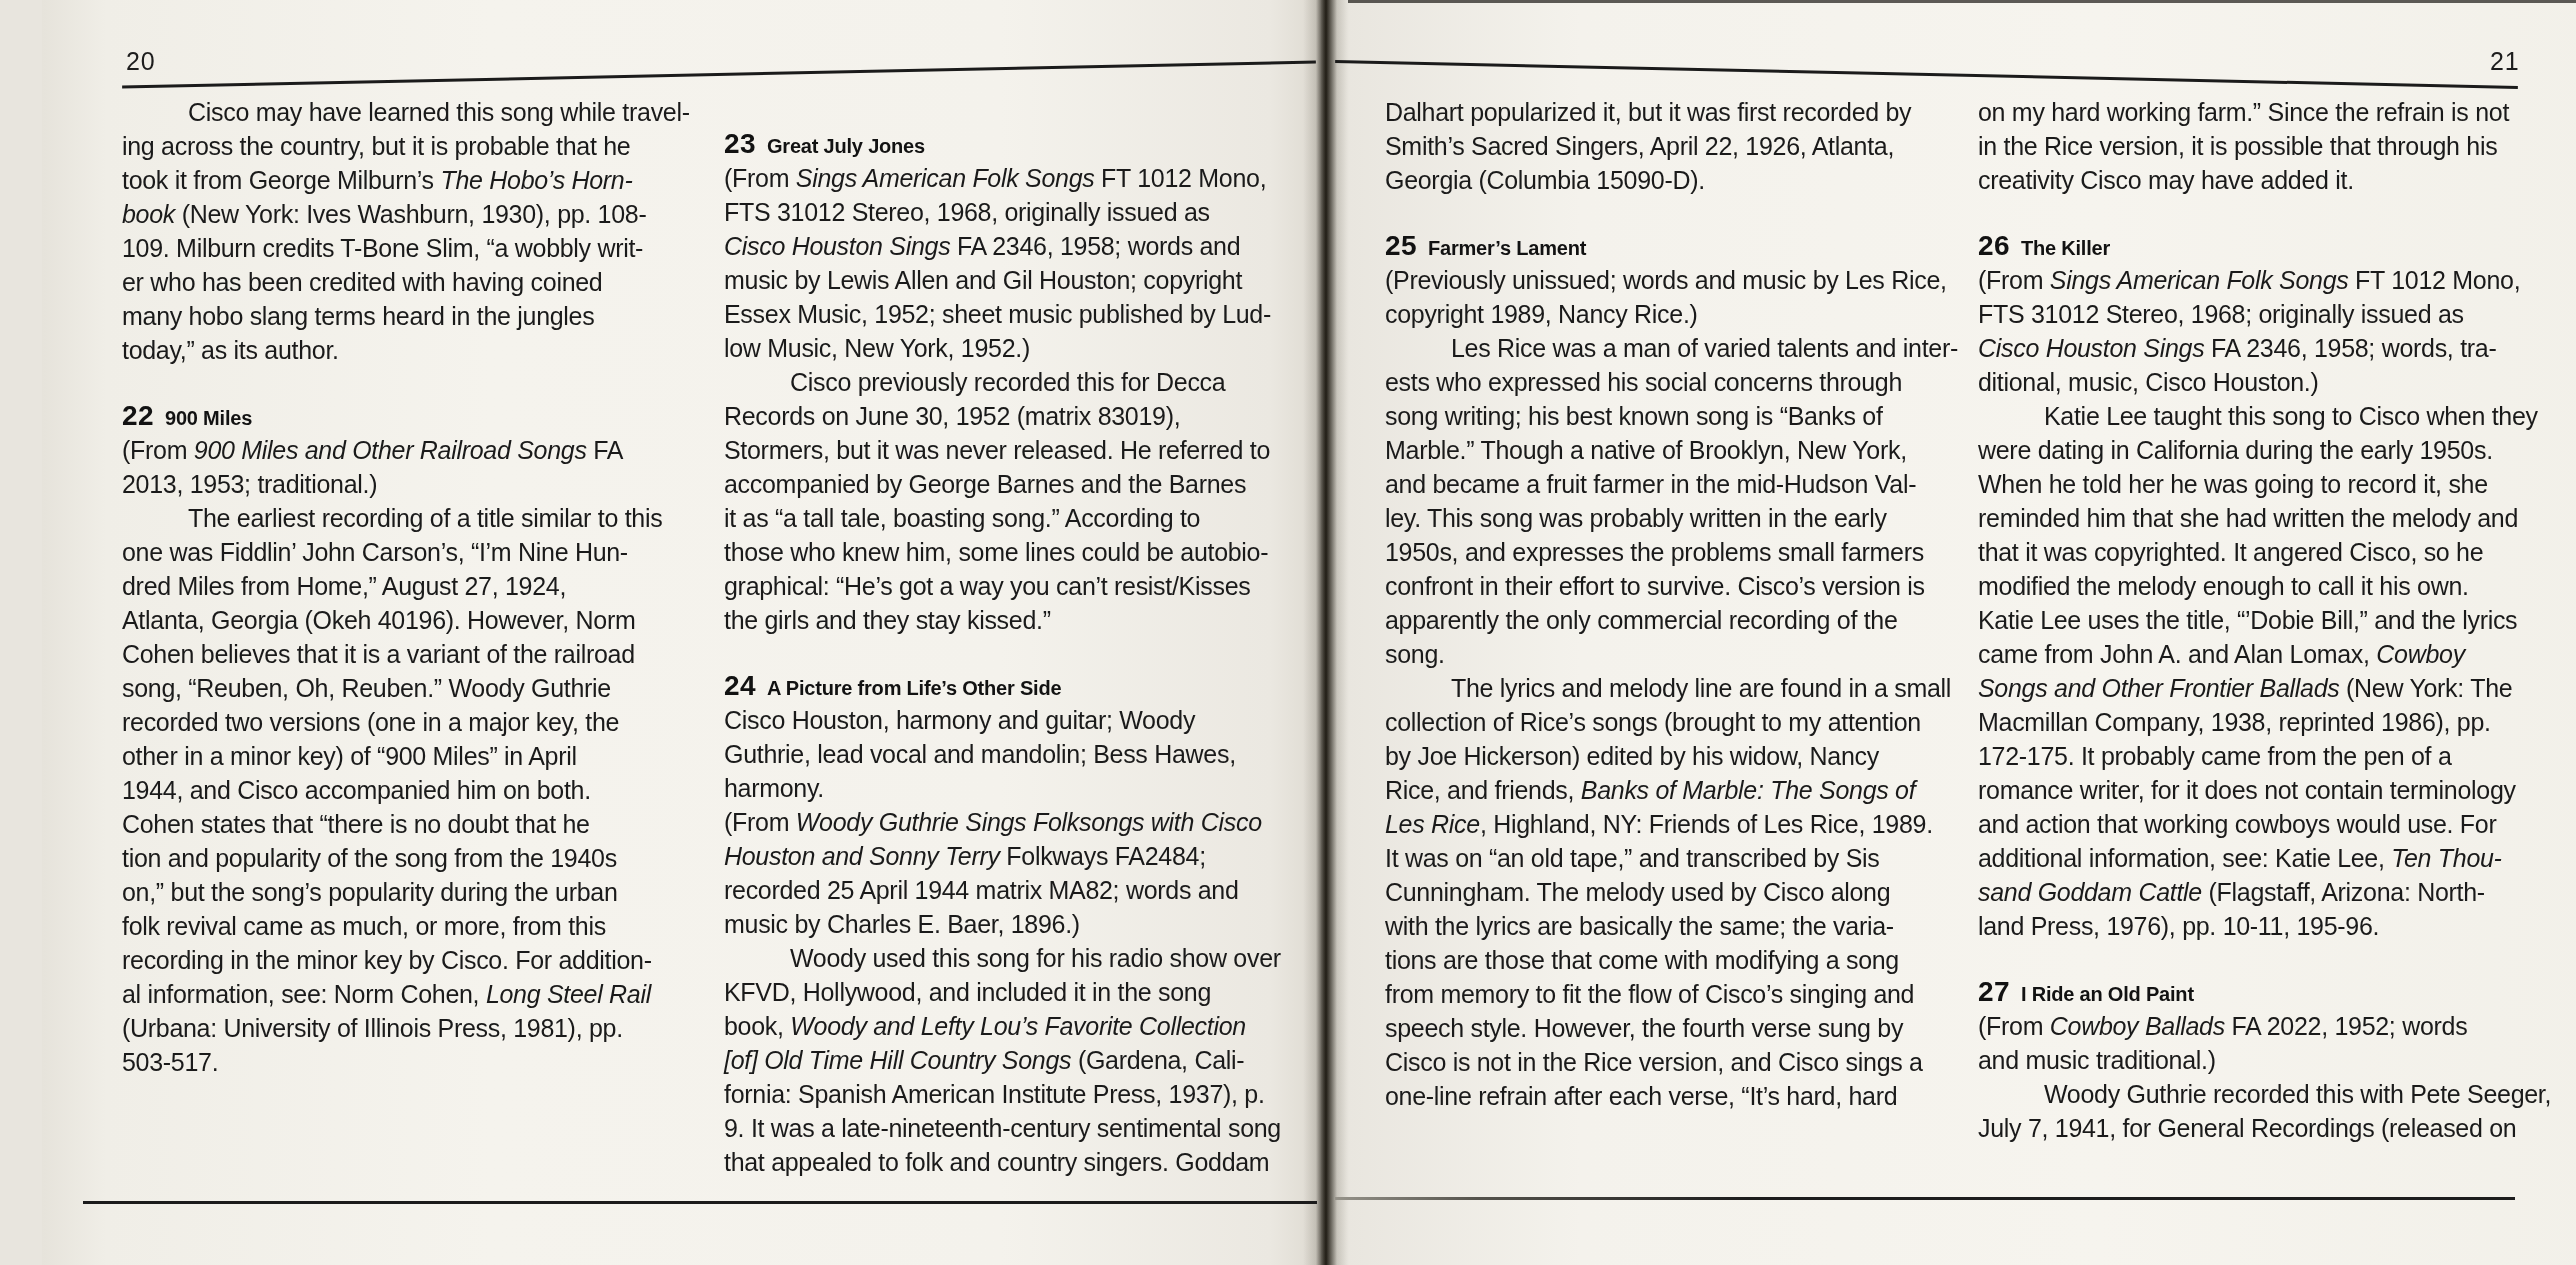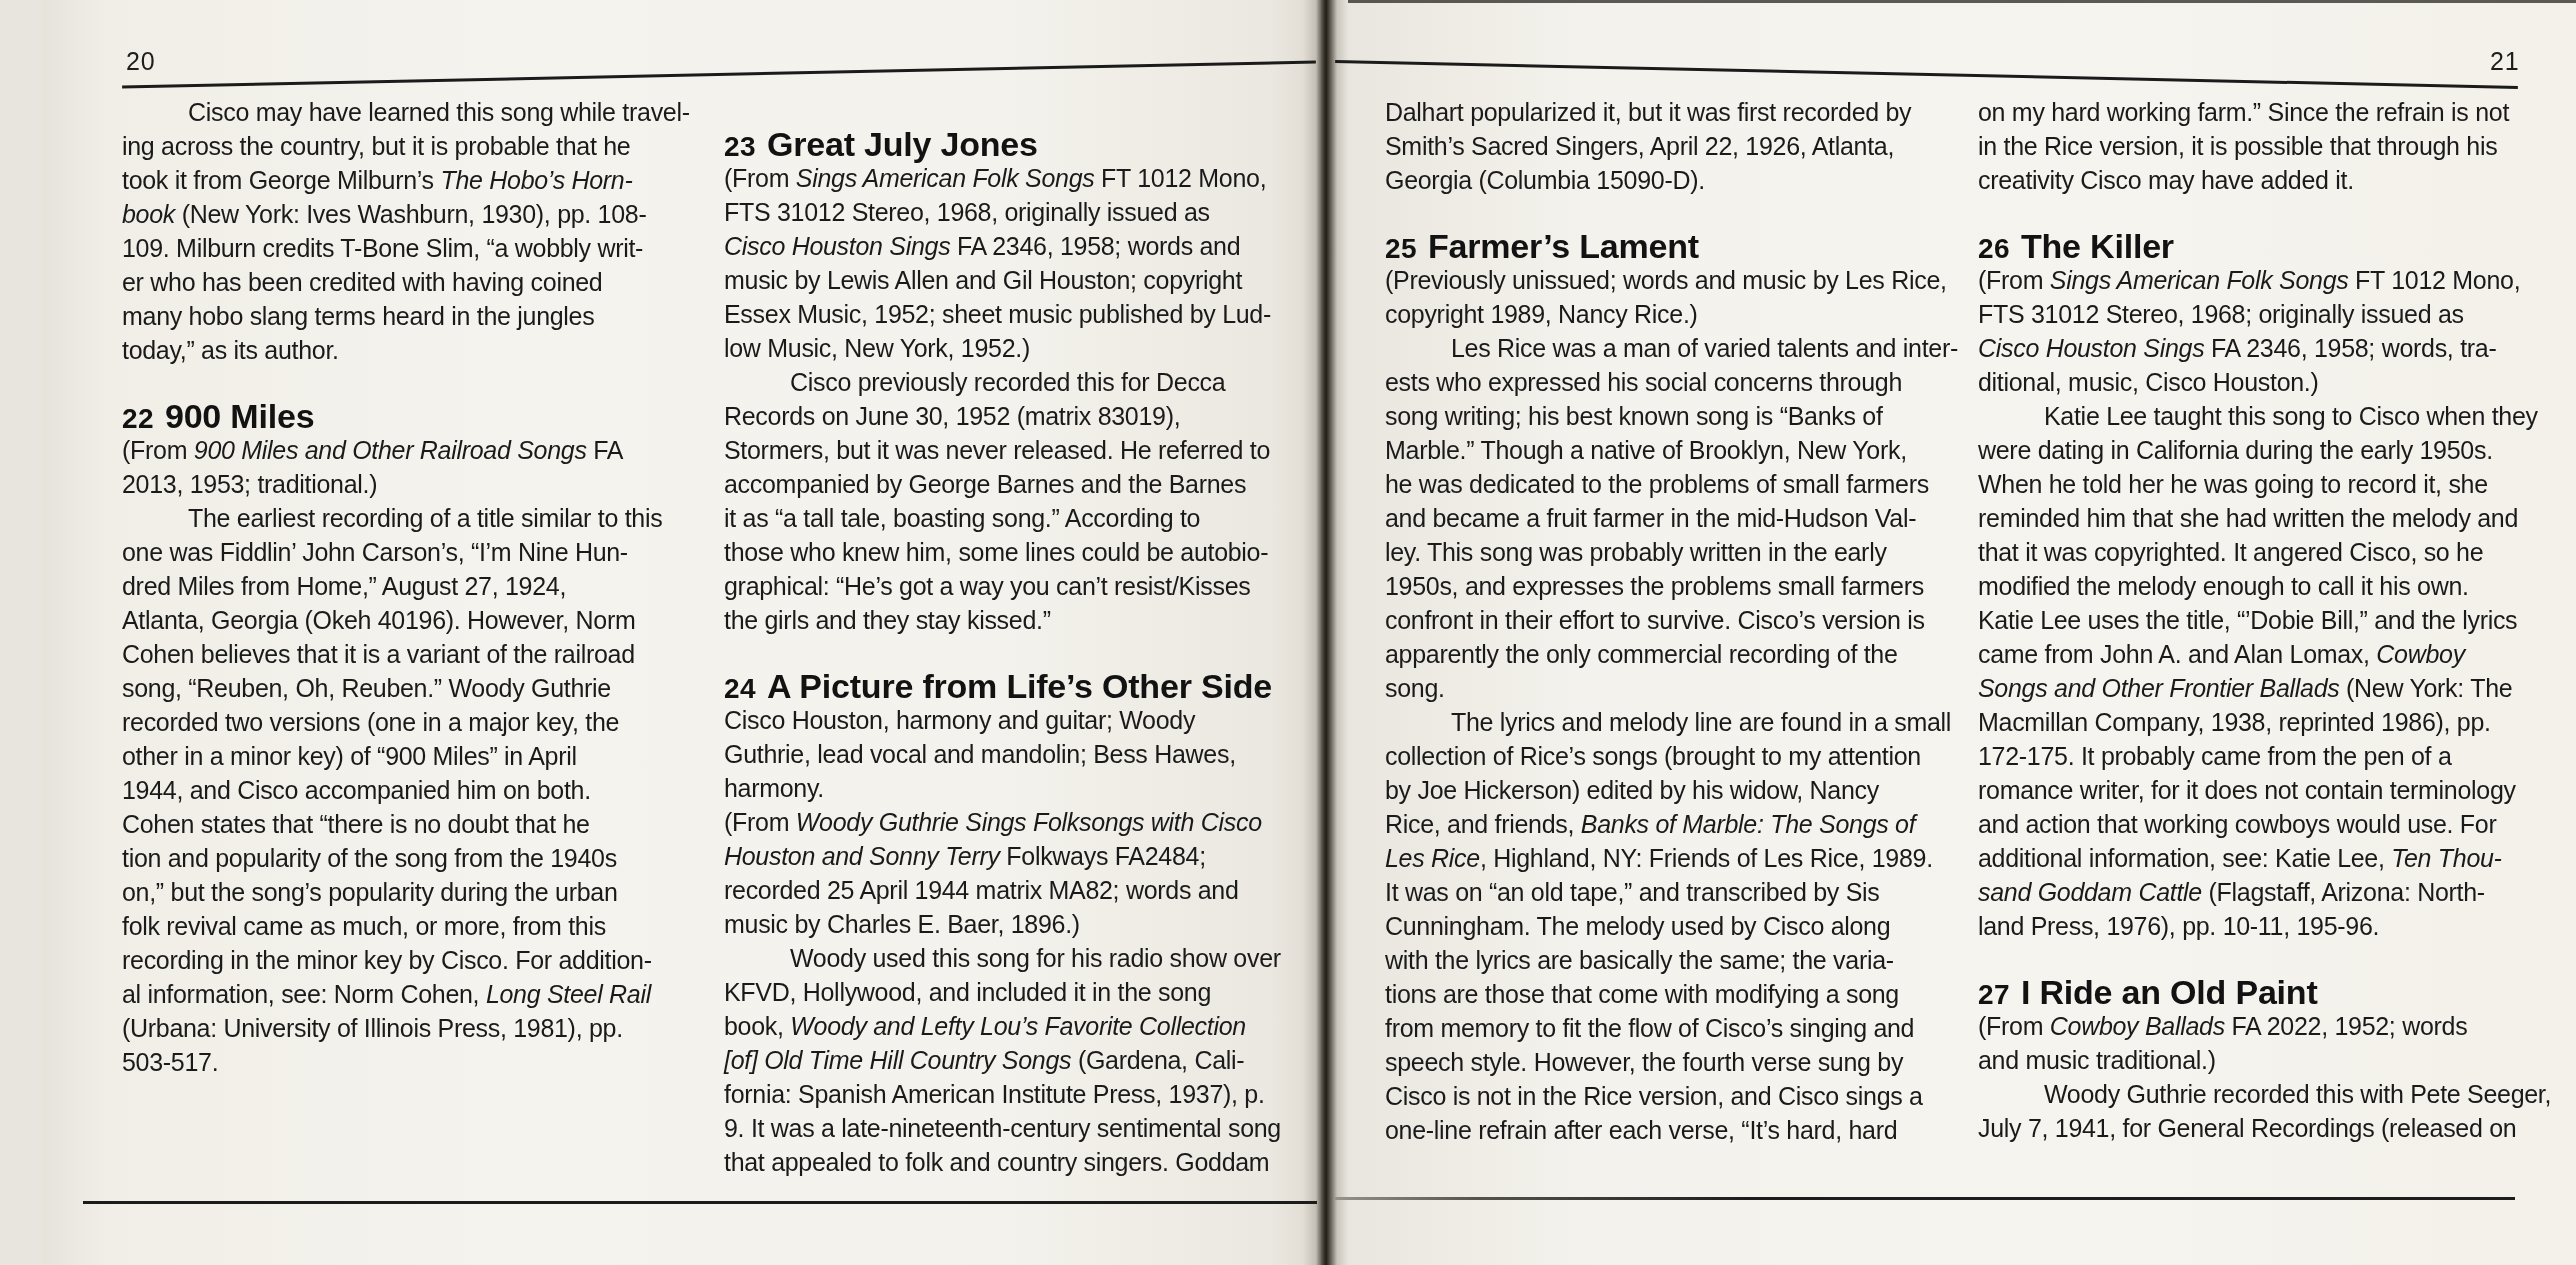--- a/index.html
+++ b/index.html
@@ -53,21 +53,21 @@
   .col-1 { left: 682px;  width: 557px; }
   .col-2 { left: 1343px; width: 574px; }
   .col-3 { left: 1936px; width: 574px; }
 
   .line { white-space: nowrap; height: 34px; }
   .line.first { text-indent: 66px; }
   .i { font-style: italic; }
 
   .heading { margin-top: 32px; height: 34px; white-space: nowrap; color: #121212; }
   .track-num { font-size: 28px; font-weight: 700; margin-right: 11px; letter-spacing: 0.4px; }
-  .track-title { font-size: 34px; font-weight: 700; letter-spacing: -0.2px; }
+  .track-title { font-size: 20px; font-weight: 700; letter-spacing: -0.2px; }
 </style>
 </head>
 <body>
 
 <div class="spread">
   <div class="page left"></div>
   <div class="page right"></div>
 
   <div class="gutter"></div>
   <div class="top-edge-right"></div>
@@ -146,21 +146,20 @@
       <div class="line">Dalhart popularized it, but it was first recorded by</div>
       <div class="line">Smith’s Sacred Singers, April 22, 1926, Atlanta,</div>
       <div class="line">Georgia (Columbia 15090-D).</div>
       <div class="heading"><span class="track-num">25</span><span class="track-title">Farmer’s Lament</span></div>
       <div class="line">(Previously unissued; words and music by Les Rice,</div>
       <div class="line">copyright 1989, Nancy Rice.)</div>
       <div class="line first">Les Rice was a man of varied talents and inter-</div>
       <div class="line">ests who expressed his social concerns through</div>
       <div class="line">song writing; his best known song is “Banks of</div>
       <div class="line">Marble.” Though a native of Brooklyn, New York,</div>
-      <div class="line">he was dedicated to the problems of small farmers</div>
       <div class="line">and became a fruit farmer in the mid-Hudson Val-</div>
       <div class="line">ley. This song was probably written in the early</div>
       <div class="line">1950s, and expresses the problems small farmers</div>
       <div class="line">confront in their effort to survive. Cisco’s version is</div>
       <div class="line">apparently the only commercial recording of the</div>
       <div class="line">song.</div>
       <div class="line first">The lyrics and melody line are found in a small</div>
       <div class="line">collection of Rice’s songs (brought to my attention</div>
       <div class="line">by Joe Hickerson) edited by his widow, Nancy</div>
       <div class="line"><span>Rice, and friends, </span><span class="i">Banks of Marble: The Songs of</span></div>

